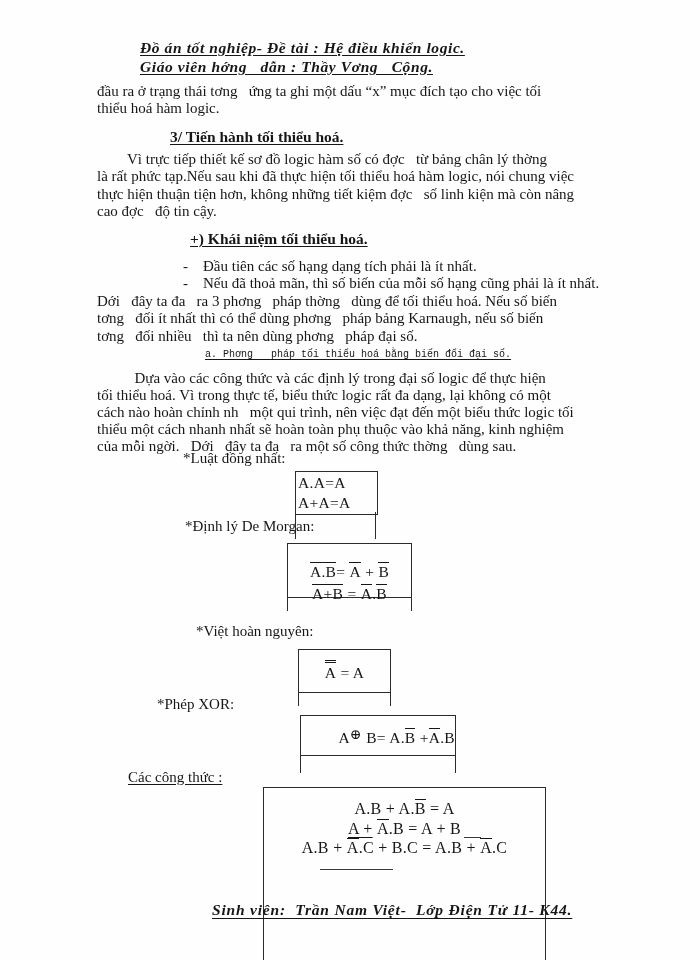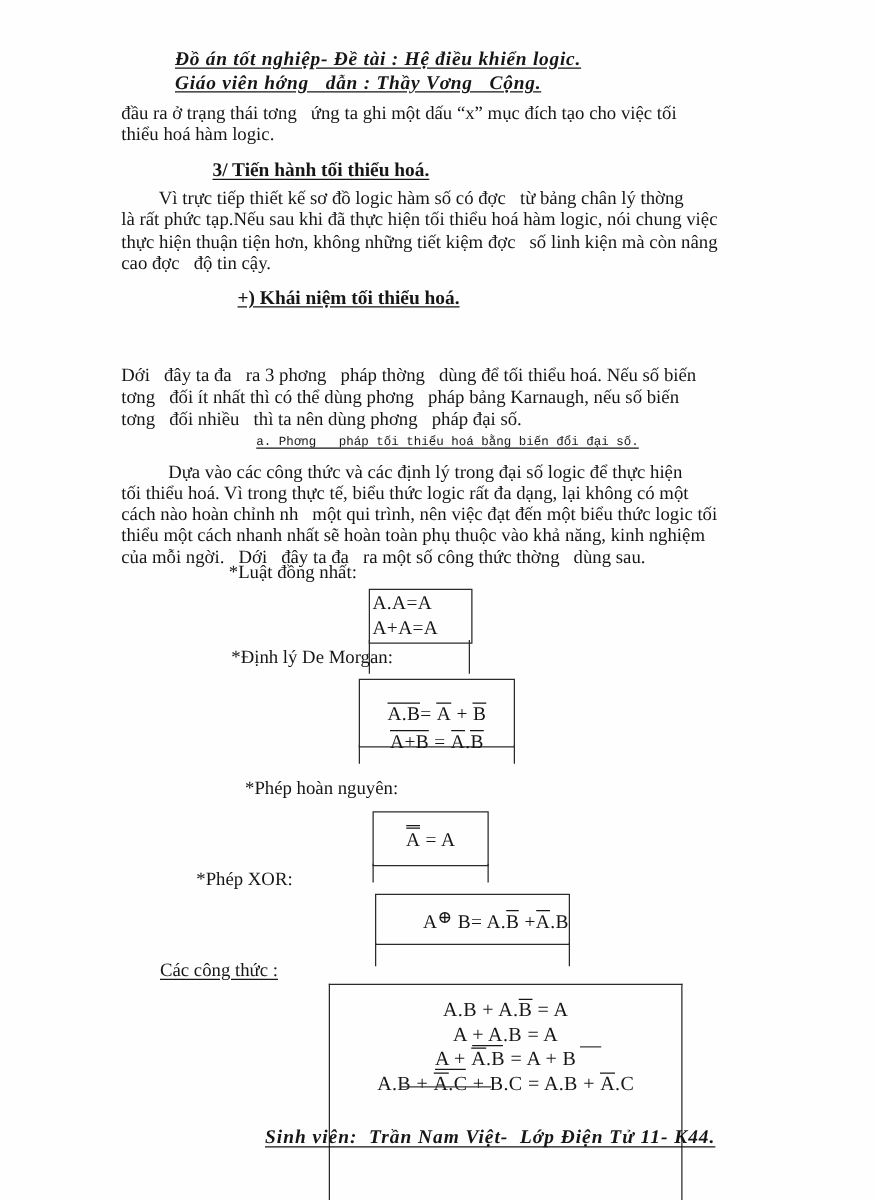--- a/index.html
+++ b/index.html
@@ -57,20 +57,21 @@
     <div class="script-head">Đồ án tốt nghiệp- Đề tài : Hệ điều khiển logic.</div>
     <div class="script-head">Giáo viên hớng   dẫn : Thầy Vơng   Cộng.</div>
   </div>
 
   <div class="abs heading" style="left:170px;top:128px;">3/ Tiến hành tối thiểu hoá.</div>
 
   <div class="abs body-text" style="left:97px;top:151px;width:517px;"><div class="tline">        Vì trực tiếp thiết kế sơ đồ logic hàm số có đợc   từ bảng chân lý thờng</div><div class="tline">là rất phức tạp.Nếu sau khi đã thực hiện tối thiểu hoá hàm logic, nói chung việc</div><div class="tline">thực hiện thuận tiện hơn, không những tiết kiệm đợc   số linh kiện mà còn nâng</div><div class="tline">cao đợc   độ tin cậy.</div></div>
 
   <div class="abs heading" style="left:190px;top:230px;">+) Khái niệm tối thiểu hoá.</div>
 
+  <div class="abs body-text" style="left:97px;top:258px;width:517px;"><div class="tline bullet">-    Đầu tiên các số hạng dạng tích phải là ít nhất.</div><div class="tline bullet">-    Nếu đã thoả mãn, thì số biến của mỗi số hạng cũng phải là ít nhất.</div></div>
 
   <div class="abs body-text" style="left:97px;top:293px;width:517px;"><div class="tline">Dới   đây ta đa   ra 3 phơng   pháp thờng   dùng để tối thiểu hoá. Nếu số biến</div><div class="tline">tơng   đối ít nhất thì có thể dùng phơng   pháp bảng Karnaugh, nếu số biến</div><div class="tline">tơng   đối nhiều   thì ta nên dùng phơng   pháp đại số.</div></div>
 
   <div class="abs subheading" style="left:205px;top:349px;">a. Phơng   pháp tối thiểu hoá bằng biến đổi đại số.</div>
 
   <div class="abs body-text" style="left:97px;top:370px;width:517px;line-height:17px;"><div class="tline">          Dựa vào các công thức và các định lý trong đại số logic để thực hiện</div><div class="tline">tối thiểu hoá. Vì trong thực tế, biểu thức logic rất đa dạng, lại không có một</div><div class="tline">cách nào hoàn chỉnh nh   một qui trình, nên việc đạt đến một biểu thức logic tối</div><div class="tline">thiểu một cách nhanh nhất sẽ hoàn toàn phụ thuộc vào khả năng, kinh nghiệm</div><div class="tline">của mỗi ngời.   Dới   đây ta đa   ra một số công thức thờng   dùng sau.</div></div>
 
   <div class="abs label" style="left:183px;top:450px;">*Luật đồng nhất:</div>
   <div class="fbox" style="left:295px;top:471px;width:79px;height:41px;padding:1px 0 0 2px;line-height:19.5px;">
       <div class="tline">A.A=A</div>
@@ -78,37 +79,36 @@
     </div>
   <div class="tail" style="left:295px;top:512px;width:79px;height:27px;"></div>
 
   <div class="abs label" style="left:185px;top:518px;">*Định lý De Morgan:</div>
   <div class="fbox" style="left:287px;top:543px;width:123px;height:53px;text-align:center;">
     <div style="margin-top:17px;line-height:22px;"><span class="ov">A.B</span><span>= </span><span class="ov">A</span><span> + </span><span class="ov">B</span></div>
     <div style="line-height:22px;"><span class="ov">A+B</span><span> = </span><span class="ov">A</span><span>.</span><span class="ov">B</span></div>
   </div>
   <div class="tail" style="left:287px;top:596px;width:123px;height:15px;"></div>
 
-  <div class="abs label" style="left:196px;top:623px;">*Phép hoàn nguyên:</div>
+  <div class="abs label" style="left:196px;top:623px;">*Việt hoàn nguyên:</div>
   <div class="fbox" style="left:298px;top:649px;width:91px;height:42px;text-align:center;">
     <div style="margin-top:10px;"><span class="ov"><span class="ov">A</span></span><span> = A</span></div>
   </div>
   <div class="tail" style="left:298px;top:691px;width:91px;height:15px;"></div>
 
   <div class="abs label" style="left:157px;top:696px;">*Phép XOR:</div>
   <div class="fbox" style="left:300px;top:715px;width:154px;height:39px;text-align:right;">
     <div style="margin-top:10px;"><span>A</span><span class="sup">⊕</span><span> B= A.</span><span class="ov">B</span><span> +</span><span class="ov">A</span><span>.B</span></div>
   </div>
   <div class="tail" style="left:300px;top:754px;width:154px;height:19px;"></div>
 
   <div class="abs label-u" style="left:128px;top:769px;">Các công thức :</div>
 
   <div class="bigbox" style="left:263px;top:787px;width:281px;height:173px;">
     <div class="fline" style="margin-top:11px;"><span>A.B + A.</span><span class="ov">B</span><span> = A</span></div>
-    <div class="fline"><span>A </span><span class="un">+ A</span><span>.B = A</span></div>
     <div class="fline"><span class="un">A +</span><span> </span><span class="ov">A</span><span>.B = A + B</span></div>
     <div class="fline"><span>A.B + </span><span class="ov">A</span><span>.C + B.C = A.B + </span><span class="ov">A</span><span>.C</span></div>
   </div>
 
   <div class="rule" style="left:464px;top:837px;width:17px;"></div>
 
   <div class="rule" style="left:320px;top:869px;width:73px;"></div>
 
   <div class="abs footer-line" style="left:212px;top:901px;">Sinh viên:  Trần Nam Việt-  Lớp Điện Tử 11- K44.</div>
 

